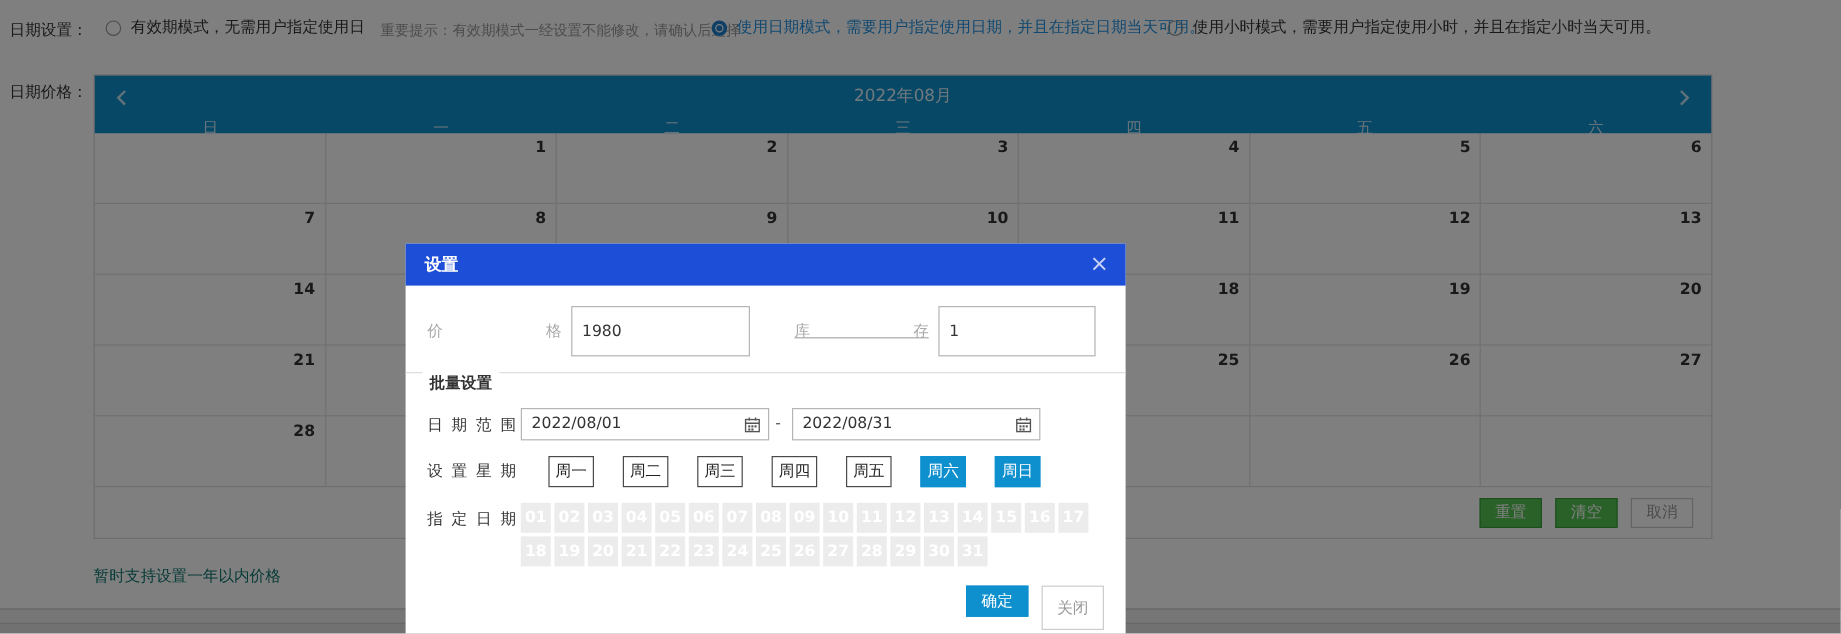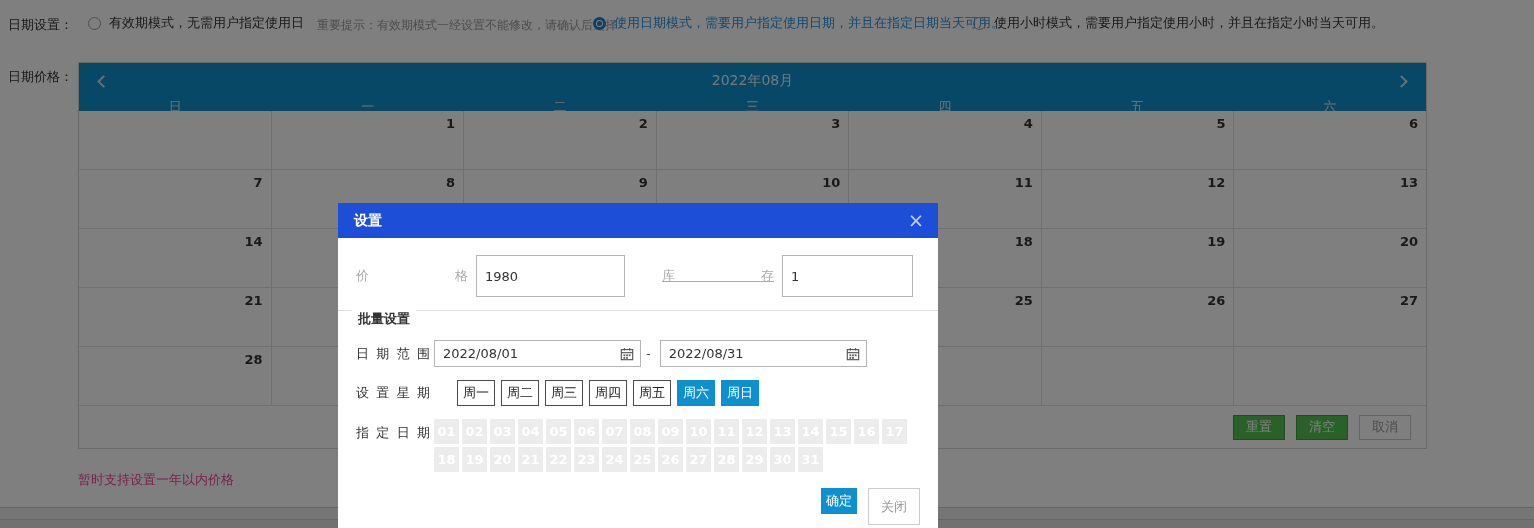--- a/index.html
+++ b/index.html
@@ -29,21 +29,21 @@
   .cal-week .wd { flex:1; text-align:center; color:rgba(255,255,255,.8); font-size:13px; }
   .chev { position:absolute; top:14px; width:9px; height:9px; border-color:rgba(255,255,255,.75); cursor:pointer; }
   .chev-left  { left:20px;  border-left:2px solid rgba(255,255,255,.75); border-bottom:2px solid rgba(255,255,255,.75); transform:rotate(45deg); }
   .chev-right { right:20px; border-right:2px solid rgba(255,255,255,.75); border-top:2px solid rgba(255,255,255,.75); transform:rotate(45deg); }
   .cal-grid { display:grid; grid-template-columns:repeat(7,1fr); grid-auto-rows:58px; gap:1px; background:#e0e0e0; }
   .cell { background:#fff; text-align:right; padding:5px 8px 0 0; font-weight:bold; color:#333; font-size:13px; }
   .cal-foot { height:43px; border-top:1px solid #e0e0e0; display:flex; justify-content:flex-end; align-items:center; gap:11px; padding-right:15px; background:#fff; }
   .btn { width:52px; height:25px; font-size:13px; display:flex; align-items:center; justify-content:center; cursor:pointer; font-family:inherit; }
   .btn-green { background:#53c253; border:1px solid #3f9e3f; color:#fff; }
   .btn-plain { background:#fff; border:1px solid #c8c8c8; color:#999; }
-  .note { left:78px; top:471px; color:#ec4899; }
+  .note { left:78px; top:471px; color:#0f766e; }
   .page-foot  { left:0; top:507px; width:1534px; height:21px; background:#ececec; border-top:1px solid #c9c9c9; }
   .page-foot2 { left:0; top:519px; width:1534px; height:9px;  background:#e3e3e3; border-top:1px solid #cfcfcf; }
   
   .overlay { inset:0; background:rgba(0,0,0,0.5); z-index:5; }
   .modal { left:338px; top:203px; width:600px; background:#fff; z-index:10; }
   .modal-head { height:35px; background:#1d4ed8; display:flex; align-items:center; justify-content:space-between; padding:0 14px 0 16px; }
   .modal-title { color:#fff; font-size:14px; font-weight:bold; }
   .modal-close { color:rgba(255,255,255,.75); font-size:19px; line-height:1; cursor:pointer; }
   .modal-body { padding:0 18px 13px; }
   .m-row { display:flex; align-items:center; }
@@ -58,30 +58,30 @@
   .section { display:flex; align-items:flex-start; margin:13px -18px 0; }
   .sec-line-s { width:14px; height:1px; background:#ddd; }
   .sec-line-l { flex:1; height:1px; background:#ddd; }
   .sec-title { padding:0 6px; font-weight:bold; color:#333; font-size:13px; }
   .row-date { margin-top:12px; }
   .date-box { position:relative; width:207px; height:27px; border:1px solid #b5b5b5; margin-left:4px; display:flex; align-items:center; background:#fff; }
   .date-box input { border:none; outline:none; flex:1; height:100%; padding:0 26px 0 8px; font-size:13px; color:#333; font-family:inherit; background:transparent; }
   .cal-icon { position:absolute; right:6px; top:6px; width:14px; height:14px; }
   .dash { margin:0 5px; color:#555; }
   .row-week { margin-top:13px; }
-  .week-btns { display:flex; gap:6px; margin-left:4px;padding-left:23px; }
+  .week-btns { display:flex; gap:24px; margin-left:4px;padding-left:23px; }
   .wk-btn { min-width:38px; height:26px; padding:0 5px; background:#fff; border:1px solid #4a4a4a; color:#222; font-size:13px; display:flex; align-items:center; justify-content:center; cursor:pointer; font-family:inherit; }
   .wk-btn.active { background:#0e90cf; border-color:#0e90cf; color:#fff; }
   .row-days { margin-top:13px; display:flex; align-items:flex-start; }
   .lbl-days { margin-top:5px; }
   .chip-rows { display:flex; flex-direction:column; gap:3px; margin-left:4px; }
   .chip-row { display:flex; gap:3px; }
   .chip { width:25px; height:25px; background:#ececec; color:#fff; font-weight:bold; font-size:13px; display:flex; align-items:center; justify-content:center; }
   .modal-foot { display:flex; justify-content:flex-end; gap:11px; margin-top:16px; }
-  .btn-blue  { width:36px; height:26px; background:#0e90cf; border:1px solid #0e90cf; color:#fff; font-size:13px; display:flex; align-items:center; justify-content:center; cursor:pointer; font-family:inherit; }
+  .btn-blue  { width:52px; height:26px; background:#0e90cf; border:1px solid #0e90cf; color:#fff; font-size:13px; display:flex; align-items:center; justify-content:center; cursor:pointer; font-family:inherit; }
   .btn-ghost { width:52px; height:37px; background:#fff; border:1px solid #ccc; color:#999; font-size:13px; display:flex; align-items:center; justify-content:center; cursor:pointer; font-family:inherit; }
 </style>
 </head>
 <body>
 
 <div class="abs top-label">日期设置：</div>
 
 <div class="abs radio-opt opt1">
   <span class="radio"></span>
   <span class="opt-label">有效期模式，无需用户指定使用日</span>

